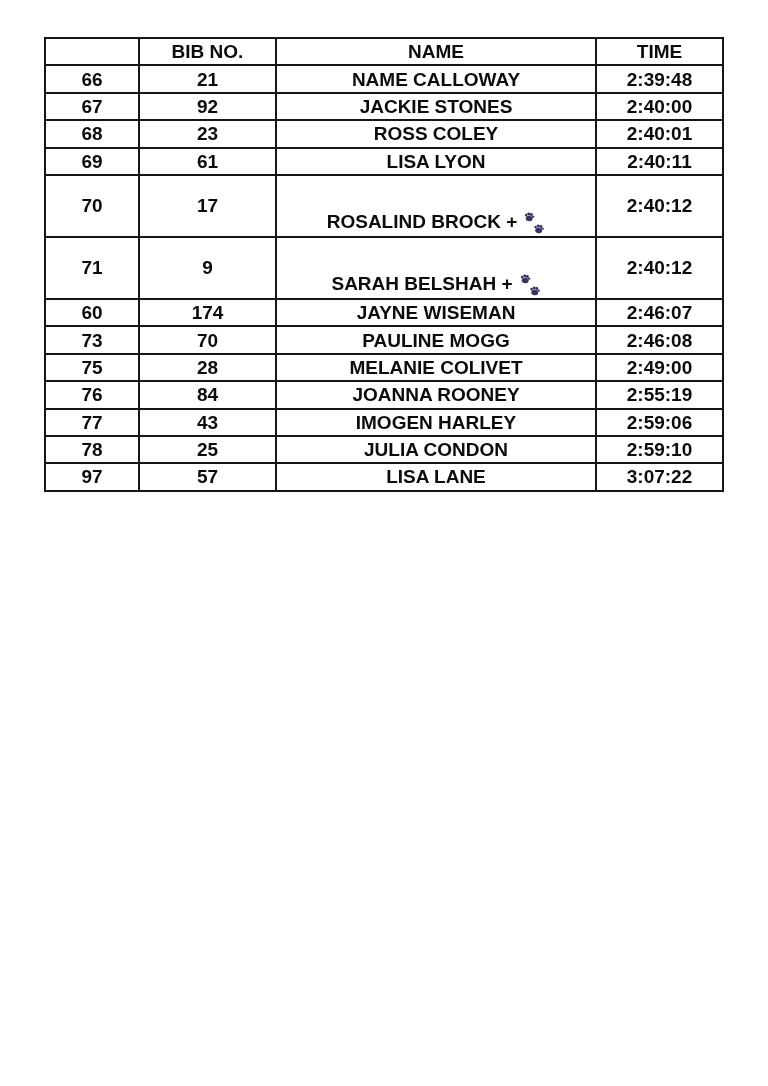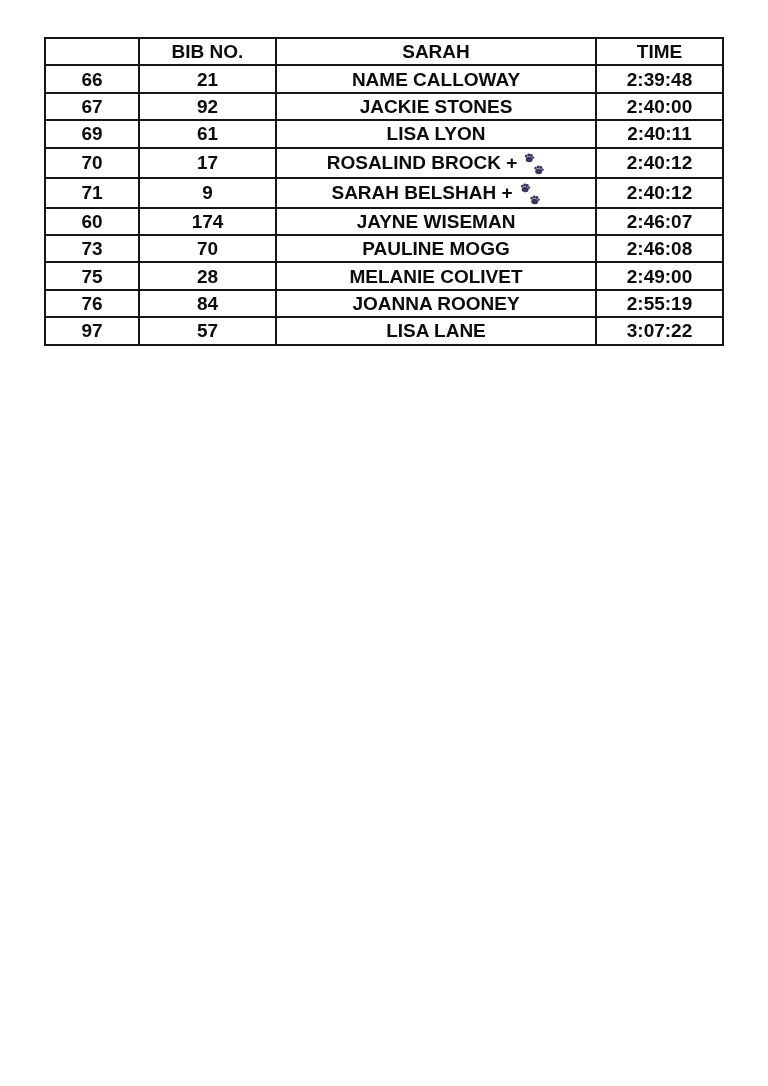--- a/index.html
+++ b/index.html
@@ -38,20 +38,21 @@
     overflow: hidden;
   }
   td.pos {
     color: #0000ee;
   }
   .name-flex {
     display: flex;
     align-items: center;
     justify-content: center;
     gap: 7px;
+    margin-top: 32px;
   }
   .paws {
     display: inline-block;
     width: 21px;
     height: 25px;
     margin-top: 3px;
   }
   .paws svg {
     display: block;
     width: 21px;
@@ -66,36 +67,42 @@
     <colgroup>
       <col style="width:94px">
       <col style="width:137px">
       <col style="width:320px">
       <col style="width:127px">
     </colgroup>
     <thead>
       <tr>
         <th></th>
         <th>BIB NO.</th>
-        <th>SARAH</th>
+        <th>NAME</th>
         <th>TIME</th>
       </tr>
     </thead>
     <tbody>
         <tr>
           <td class="pos">66</td>
           <td>21</td>
           <td>NAME CALLOWAY</td>
           <td>2:39:48</td>
         </tr>
         <tr>
           <td class="pos">67</td>
           <td>92</td>
           <td>JACKIE STONES</td>
           <td>2:40:00</td>
+        </tr>
+        <tr>
+          <td class="pos">68</td>
+          <td>23</td>
+          <td>ROSS COLEY</td>
+          <td>2:40:01</td>
         </tr>
         <tr>
           <td class="pos">69</td>
           <td>61</td>
           <td>LISA LYON</td>
           <td>2:40:11</td>
         </tr>
         <tr>
           <td class="pos">70</td>
           <td>17</td>
@@ -170,20 +177,32 @@
           <td>MELANIE COLIVET</td>
           <td>2:49:00</td>
         </tr>
         <tr>
           <td class="pos">76</td>
           <td>84</td>
           <td>JOANNA ROONEY</td>
           <td>2:55:19</td>
         </tr>
         <tr>
+          <td class="pos">77</td>
+          <td>43</td>
+          <td>IMOGEN HARLEY</td>
+          <td>2:59:06</td>
+        </tr>
+        <tr>
+          <td class="pos">78</td>
+          <td>25</td>
+          <td>JULIA CONDON</td>
+          <td>2:59:10</td>
+        </tr>
+        <tr>
           <td class="pos">97</td>
           <td>57</td>
           <td>LISA LANE</td>
           <td>3:07:22</td>
         </tr>
       </tbody>
   </table>
 </div>
 
 </body></html>

